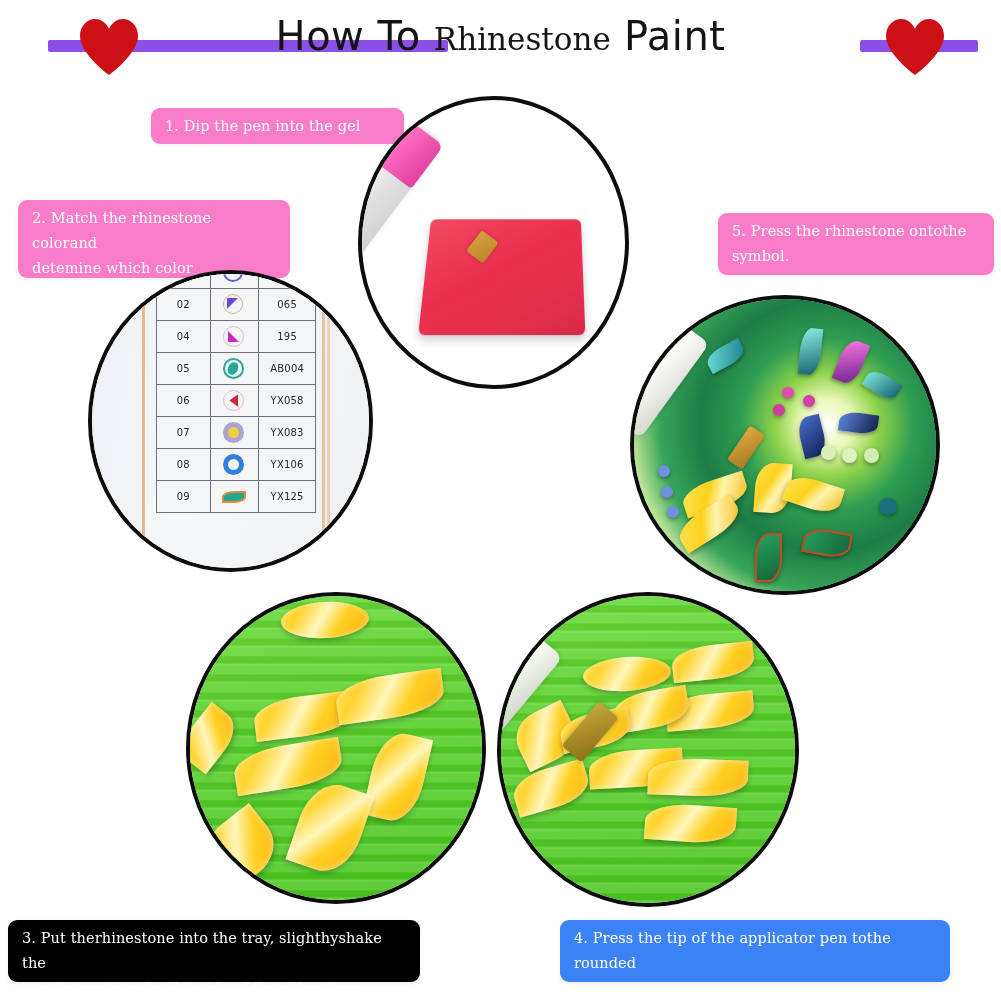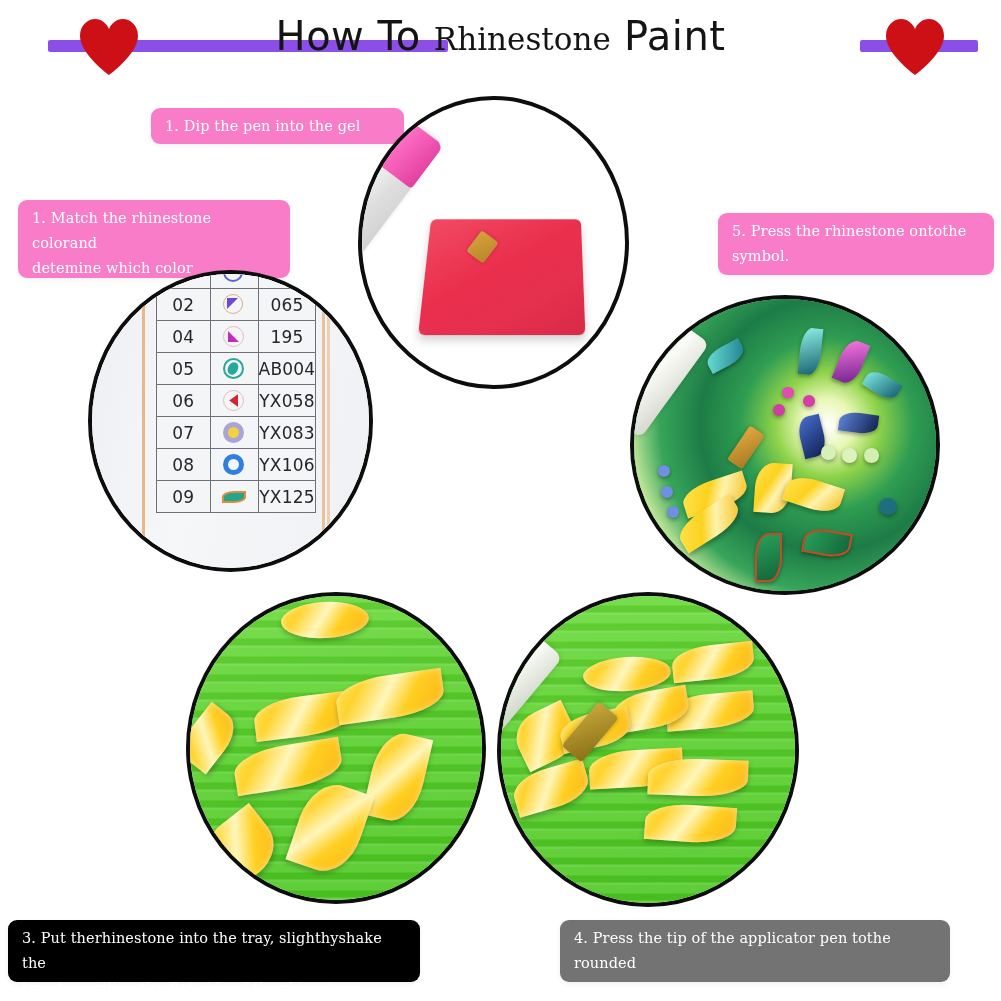--- a/index.html
+++ b/index.html
@@ -104,21 +104,21 @@
   .chart-edge.c{left:85%;opacity:.6;}
   table.ctable{
     position:absolute;left:23%;top:-6%;width:58%;
     border-collapse:collapse;
     font-family:"DejaVu Sans", sans-serif;
     background:#f4f5f7;
   }
   table.ctable td{
     border:1px solid #6d7078;
     height:31px;
-    font-size:17px;color:#26262a;
+    font-size:10px;color:#26262a;
     text-align:center;vertical-align:middle;
     padding:0;
   }
   td.cno{width:34%;letter-spacing:.3px;}
   td.csym{width:30%;}
   td.ccode{width:36%;font-size:13.5px;letter-spacing:.2px;}
   .sym{display:inline-block;width:22px;height:22px;position:relative;vertical-align:middle;}
   .sym i{position:absolute;display:block;}
 
   
@@ -173,36 +173,36 @@
     </svg>
 
     <div class="title"><span class="t-big">How To </span><span class="t-small">Rhinestone</span><span class="t-big"> Paint</span></div>
   </div>
 
   <div class="callout c1" style="background: rgb(249, 124, 200); color: rgb(255, 255, 255);">
     <span class="ln">1. Dip the pen into the gel</span>
   </div>
 
   <div class="callout c2" style="background: rgb(249, 124, 200); color: rgb(255, 255, 255);">
-    <span class="ln">1. Match the rhinestone colorand</span>
+    <span class="ln">2. Match the rhinestone colorand</span>
     <span class="ln">detemine which color rhinestone</span>
     <span class="ln"> to use</span>
   </div>
 
   <div class="callout c5" style="background: rgb(249, 124, 200); color: rgb(255, 255, 255);">
     <span class="ln">5.   Press the rhinestone ontothe</span>
     <span class="ln">symbol.</span>
   </div>
 
   <div class="callout c3" style="background: #000000; color: rgb(255, 255, 255);">
     <span class="ln">3. Put therhinestone into the tray,  slighthyshake the</span>
     <span class="ln"> tray to position the flat side of the rhinestone down</span>
   </div>
 
-  <div class="callout c4" style="background: #737373; color: rgb(255, 255, 255);">
+  <div class="callout c4" style="background: #3b82f6; color: rgb(255, 255, 255);">
     <span class="ln">4. Press the tip of the applicator pen tothe rounded</span>
   </div>
 
   <div class="circ circ-pen" style="border-color: rgb(13, 13, 13);">
     <div class="ph">
       <div class="gelpad"></div>
       <div class="penbody"></div>
       <div class="pencap"></div>
       <div class="pentip"></div>
     </div>

